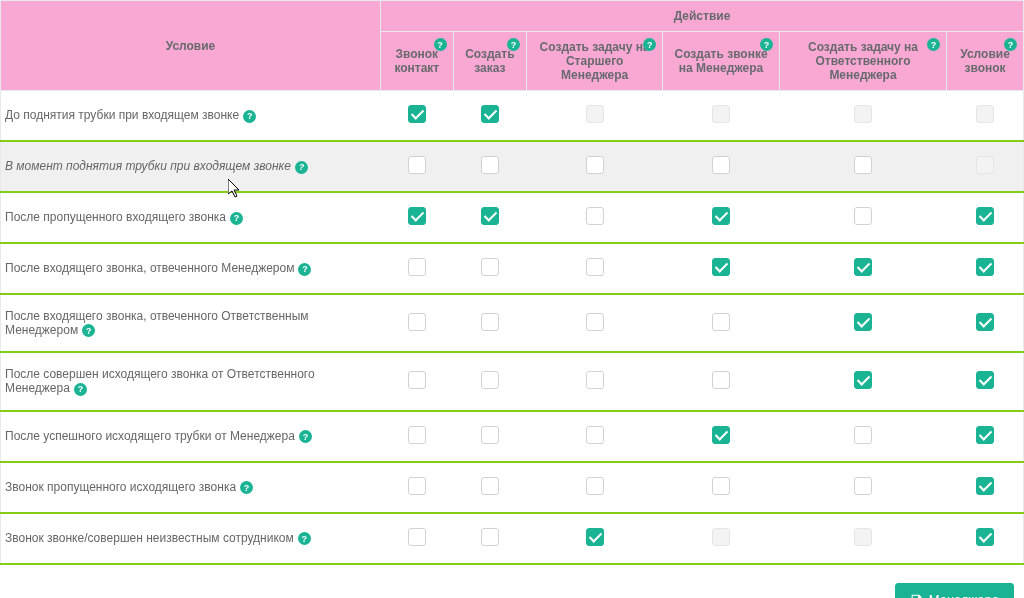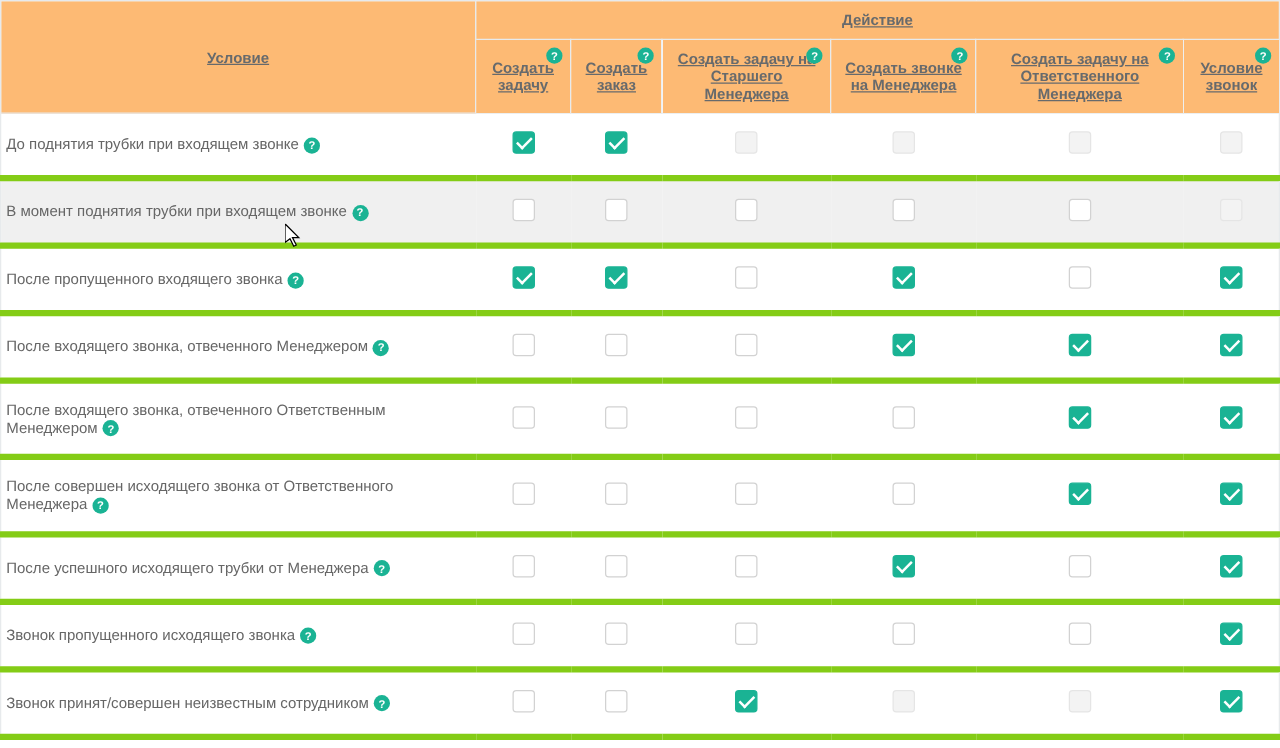--- a/index.html
+++ b/index.html
@@ -15,36 +15,36 @@
       border-collapse: collapse;
       border: 1px solid #e7eaec;
     }
     .settings-table th {
       border: 1px solid #e7eaec;
       padding: 8px 6px;
       font-weight: 600;
       font-size: 12px;
       color: #676a6c;
       text-align: center;
-      background: #fdba74;
+      background: #f9a8d4;
       vertical-align: middle;
-      text-decoration: underline;
     }
     .settings-table th.condition-header {
       width: 380px;
       margin-top: 44px;
     }
     .settings-table th.action-header {
       position: relative;
     }
     .settings-table tbody tr {
-      border-bottom: 5px solid #84cc16;
+      border-bottom: 2px solid #84cc16;
     }
     .settings-table tbody tr.highlighted {
       background: #f0f0f0;
+      font-style: italic;
     }
     .settings-table td {
       padding: 14px 6px;
       vertical-align: middle;
       text-align: center;
     }
     .settings-table td.condition-cell {
       text-align: left;
       padding-left: 4px;
       color: #666;
@@ -129,21 +129,21 @@
 </head>
 <body>
 
 <table class="settings-table">
   <thead>
     <tr>
       <th rowspan="2" class="condition-header">Условие</th>
       <th colspan="6">Действие</th>
     </tr>
     <tr id="action-header-row">
-        <th class="action-header"><span>Создать задачу</span><span class="help-icon">?</span></th>
+        <th class="action-header"><span>Звонок контакт</span><span class="help-icon">?</span></th>
         <th class="action-header"><span>Создать заказ</span><span class="help-icon">?</span></th>
         <th class="action-header"><span>Создать задачу на Старшего Менеджера</span><span class="help-icon">?</span></th>
         <th class="action-header"><span>Создать звонке на Менеджера</span><span class="help-icon">?</span></th>
         <th class="action-header"><span>Создать задачу на Ответственного Менеджера</span><span class="help-icon">?</span></th>
         <th class="action-header"><span>Условие звонок</span><span class="help-icon">?</span></th>
       </tr>
   </thead>
   <tbody id="table-body">
       <tr>
         <td class="condition-cell"><span>До поднятия трубки при входящем звонке</span><span class="help-icon">?</span></td>
@@ -211,21 +211,21 @@
       <tr>
         <td class="condition-cell"><span>Звонок пропущенного исходящего звонка</span><span class="help-icon">?</span></td>
         <td><span class="checkbox"></span></td>
         <td><span class="checkbox"></span></td>
         <td><span class="checkbox"></span></td>
         <td><span class="checkbox"></span></td>
         <td><span class="checkbox"></span></td>
         <td><span class="checkbox checked"></span></td>
       </tr>
       <tr>
-        <td class="condition-cell"><span>Звонок принят/совершен неизвестным сотрудником</span><span class="help-icon">?</span></td>
+        <td class="condition-cell"><span>Звонок звонке/совершен неизвестным сотрудником</span><span class="help-icon">?</span></td>
         <td><span class="checkbox"></span></td>
         <td><span class="checkbox"></span></td>
         <td><span class="checkbox checked"></span></td>
         <td><span class="checkbox disabled"></span></td>
         <td><span class="checkbox disabled"></span></td>
         <td><span class="checkbox checked"></span></td>
       </tr>
     </tbody>
 </table>
 

